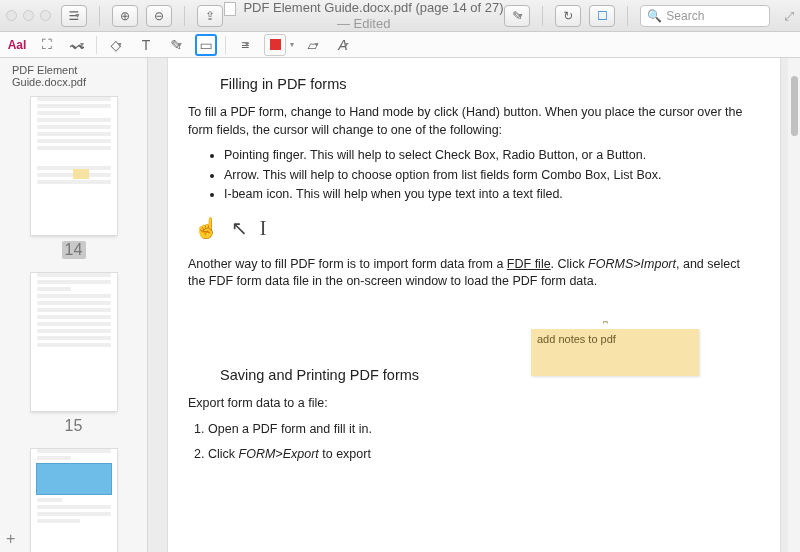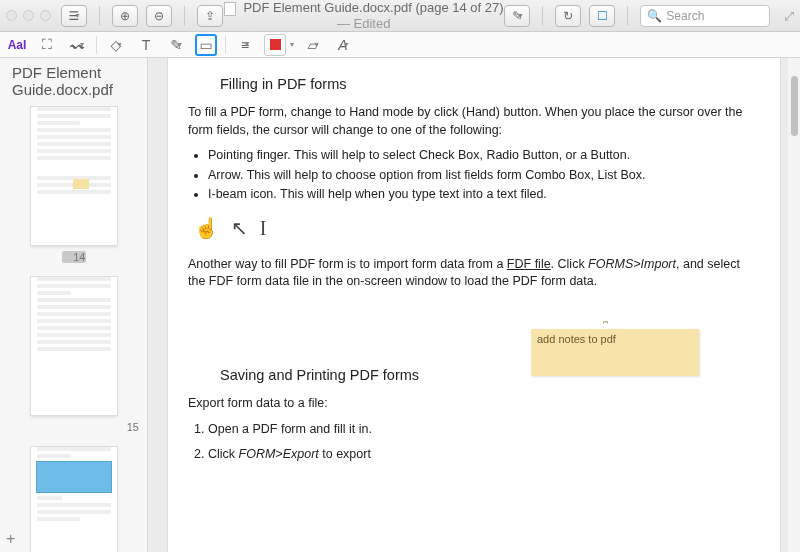--- a/index.html
+++ b/index.html
@@ -9,45 +9,45 @@
   .dot { width: 11px; height: 11px; border-radius: 50%; background: #e6e6e6; border:1px solid #ccc; }
   .tbar-group { display: flex; gap: 8px; align-items: center; }
   .tbar-btn { width: 26px; height: 22px; border: 1px solid #b8b8b8; border-radius: 4px; background: linear-gradient(#fdfdfd,#ebebeb); display:flex; align-items:center; justify-content:center; font-size:12px; color:#666; cursor:pointer; }
   .tbar-sep { width: 1px; height: 20px; background:#ccc; margin: 0 4px; }
   .title { flex:1; text-align:center; color:#6b6b6b; font-size:13px; }
   .title .doc-icon { display:inline-block; width:12px; height:14px; background:#fff; border:1px solid #bbb; margin-right:4px; vertical-align:middle; }
   .search { display:flex; align-items:center; border:1px solid #c4c4c4; border-radius:4px; background:#fff; padding:2px 6px; width:130px; height:22px; color:#999; }
   .search-icon { margin-right:4px; }
   .toolbar2 { height: 26px; background:#fbfbfb; border-bottom:1px solid #d4d4d4; display:flex; align-items:center; padding:0 6px; gap:8px; }
   .tool { width:22px; height:22px; display:flex; align-items:center; justify-content:center; border-radius:3px; cursor:pointer; color:#666; font-size:14px; }
-  .tool.text { color:#6d28d9; font-weight:bold; font-size:12px; }
+  .tool.text { color:#be185d; font-weight:bold; font-size:12px; }
   .tool.highlighted { border:2px solid #1e90ff; background:#fff; }
   .tool.color-red { border:1px solid #ccc; }
   .tool.color-red::before { content:""; width:11px; height:11px; background:#e03030; display:block; }
   .toolsep { width:1px; height:18px; background:#ddd; }
   .chev { font-size:8px; color:#888; margin-left:-4px; }
   .main { display:flex; height: calc(552px - 58px); }
   .sidebar { width:148px; background:#f6f6f6; border-right:1px solid #d8d8d8; padding:4px 8px 8px; overflow:hidden; position:relative; }
-  .file-title { font-size:15px; color:#555; padding:2px 4px 6px; }
+  .file-title { font-size:11px; color:#555; padding:2px 4px 6px; }
   .thumb { width:86px; height:118px; background:#fff; box-shadow:0 0 0 1px #ddd, 0 2px 3px rgba(0,0,0,.12); margin:0 auto 6px; position:relative; }
   .thumb.small { height:138px; }
   .thumb .bar { height:4px; background:#eee; margin:3px 6px; border-radius:1px; }
   .thumb .accent { background:#6dbde8; height:32px; margin:3px 5px 3px 5px; border:1px solid #57a6d0; }
   .thumb .note-mini { position:absolute; width:16px; height:10px; background:#f6e2a1; left:42px; top:72px; }
-  .pnum { text-align:right; color:#777; font-size:11px; margin-bottom:14px; }
+  .pnum { text-align:center; color:#777; font-size:16px; margin-bottom:14px; }
   .pnum.sel { background:#c9c9c9; width:24px; margin:4px auto 14px; border-radius:2px; }
   .add-page { position:absolute; bottom:4px; left:6px; font-size:16px; color:#888; cursor:pointer; }
   .doc-area { flex:1; background:#ececec; display:flex; justify-content:center; overflow:hidden; position:relative; }
   .scrollbar { position:absolute; right:0; top:0; width:12px; height:100%; background:#f4f4f4; }
   .scroll-thumb { position:absolute; right:2px; top:18px; width:7px; height:60px; background:#c0c0c0; border-radius:4px; }
   .page { width:612px; background:#fff; box-shadow:0 0 0 1px #ddd; padding:10px 24px 0 20px; font-size:12.5px; color:#222; line-height:1.4; overflow:hidden; }
   .h { font-weight:normal; font-size:14.5px; margin:6px 0 10px 32px; }
   .para { margin:0 0 8px 0; }
   ul.bul { list-style:disc; margin:0 0 10px 20px; }
-  ul.bul li { margin:2px 0; }
+  ul.bul li { margin:2px 16px; }
   ol.num { list-style:decimal; margin:0 0 8px 20px; }
   ol.num li { margin:8px 0; }
   .cursor-row { display:flex; gap:12px; margin:6px 0 14px 6px; font-size:20px; color:#444; }
   .note { position:absolute; left:383px; top:271px; width:168px; height:47px; background:#f8e3ab; box-shadow:1px 1px 2px rgba(0,0,0,.12); padding:4px 6px; font-size:11px; color:#6a5b2c; }
   .note .bracket { position:absolute; top:-8px; left:72px; font-size:12px; color:#a89758; }
   .italic { font-style:italic; }
 </style>
 </head>
 <body>
 

